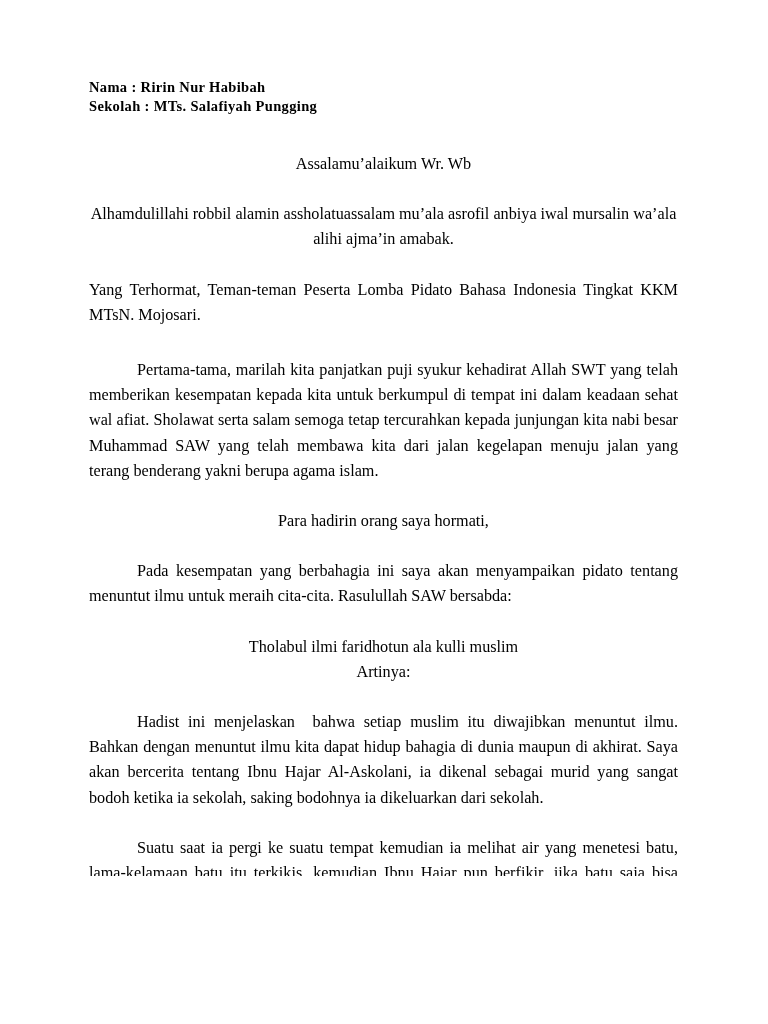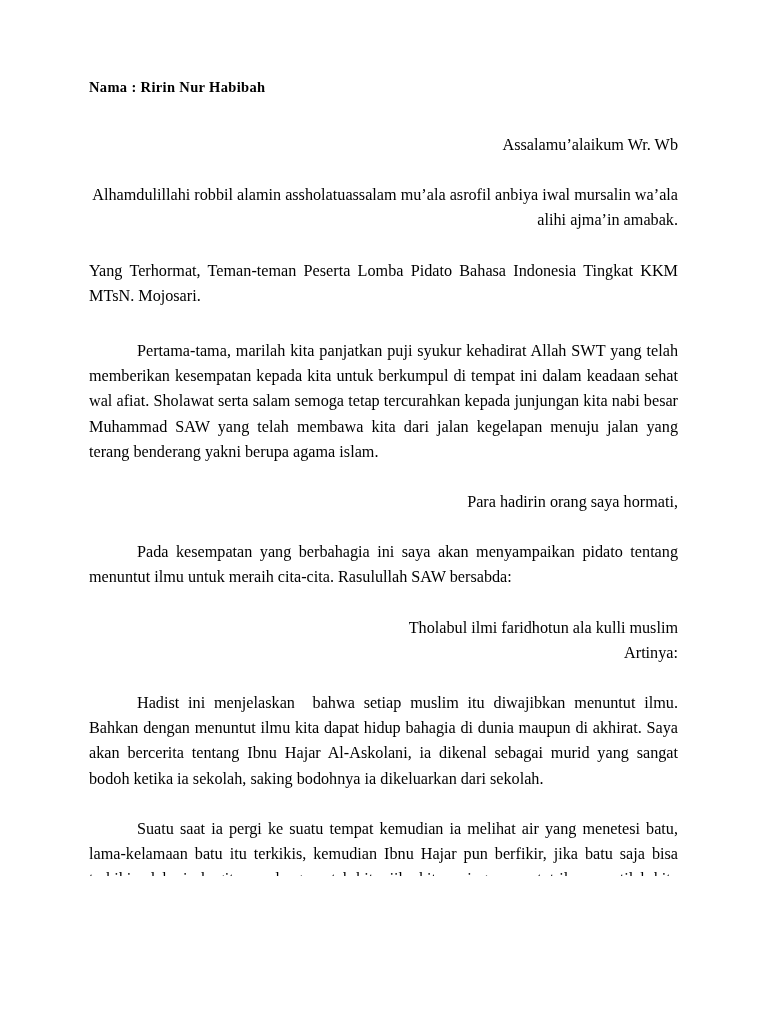--- a/index.html
+++ b/index.html
@@ -40,21 +40,21 @@
     margin-bottom: 0;
   }
   .header-line {
     white-space: pre;
   }
 
   
   .para {
     font-size: 16.2px;
     line-height: 25.2px;
-    text-align: right;
+    text-align: center;
     margin: 0;
     white-space: pre-wrap;
   }
   .para.justify {
     text-align: justify;
     text-justify: inter-word;
     font-family: Liberation Serif, serif;
   }
   .para.indent {
     text-indent: 48px;
@@ -68,20 +68,21 @@
   .gap-xl { height: 36px; }
 </style>
 </head>
 <body>
 
 <div class="page">
   <div class="doc-body">
 
     <div class="header-block">
       <div class="header-line">Nama : Ririn Nur Habibah</div>
+      <div class="header-line">Sekolah : MTs. Salafiyah Pungging</div>
     </div>
 
     <div class="gap-xl"></div>
 
     <p class="para">Assalamu’alaikum Wr. Wb</p>
 
     <div class="gap-md"></div>
 
     <p class="para">Alhamdulillahi robbil alamin assholatuassalam mu’ala asrofil anbiya iwal mursalin wa’ala alihi ajma’in amabak.</p>
 

